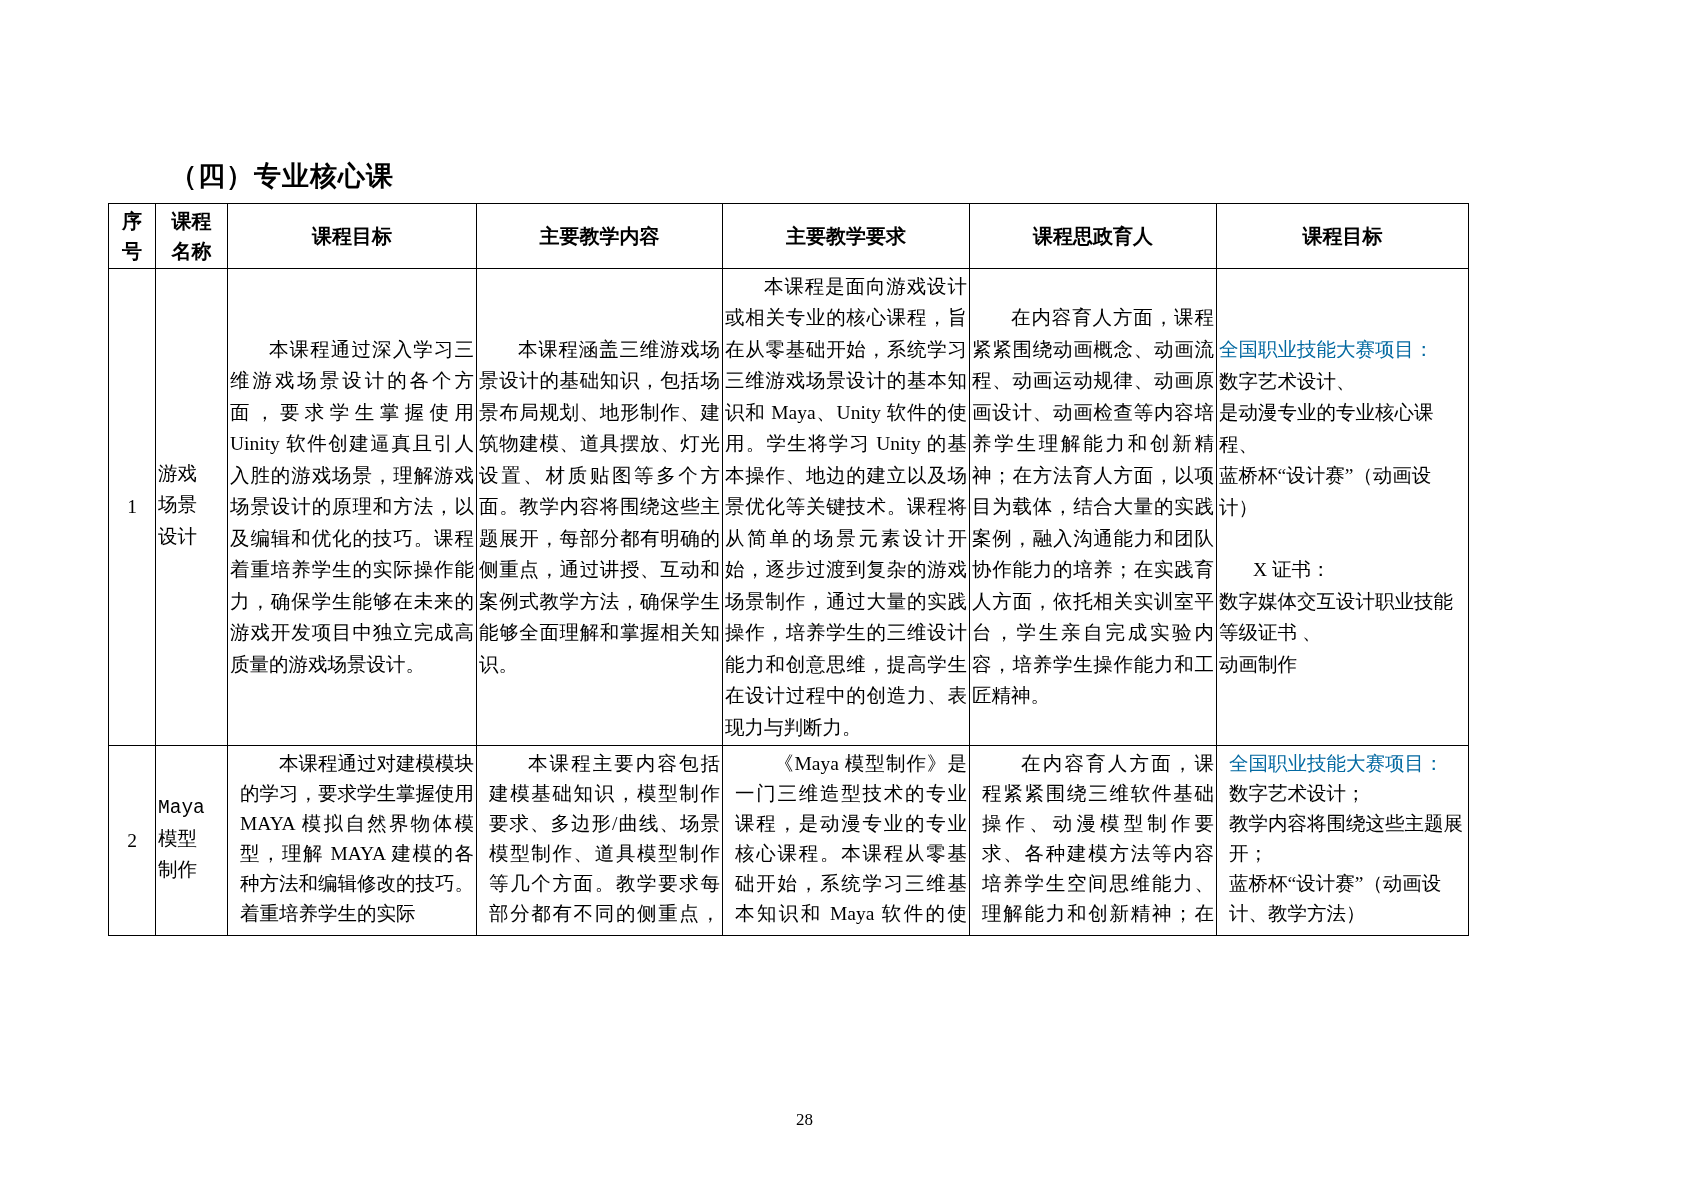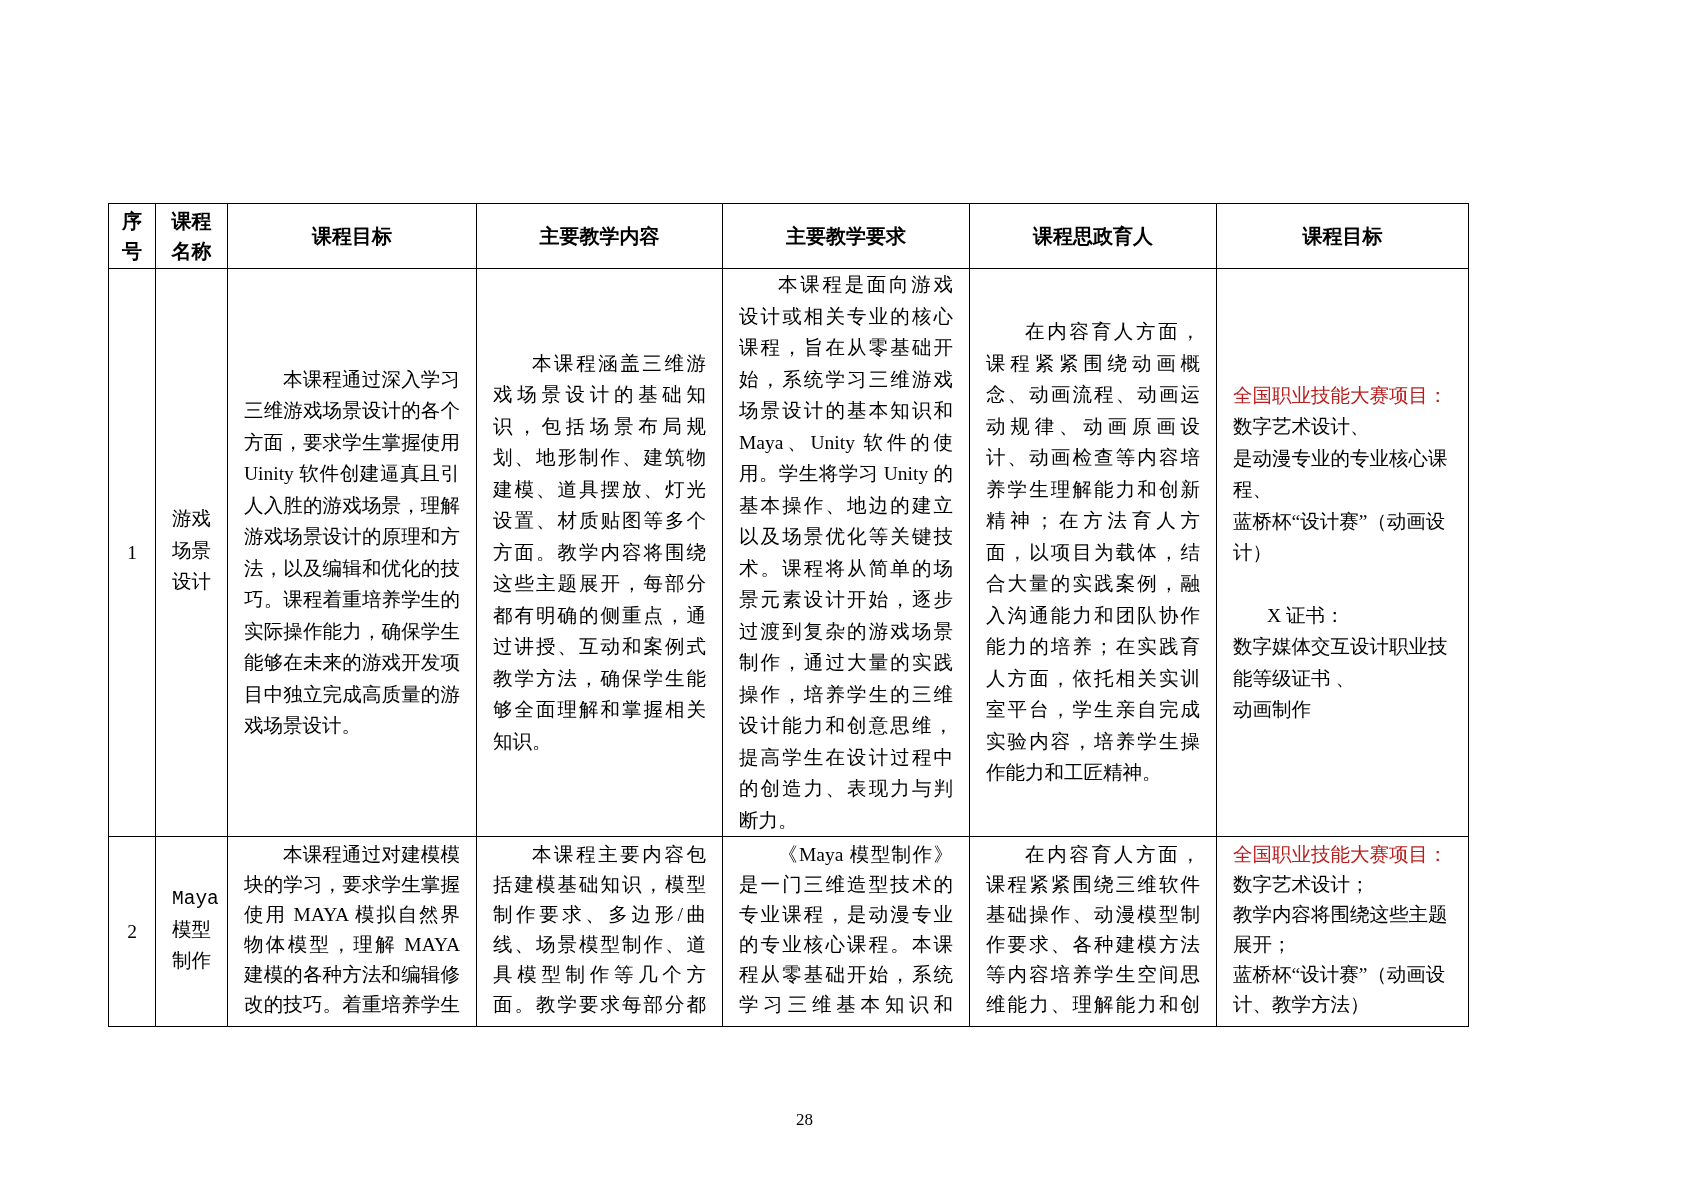--- a/index.html
+++ b/index.html
@@ -31,44 +31,45 @@
   .core-table th {
     font-size:20px; font-weight:bold;
     text-align:center; vertical-align:middle;
     white-space:pre-line;
     line-height:1.5;
     padding:0 2px;
   }
   .core-table td {
     font-size:19.5px;
     line-height:31.5px;
-    padding:0 16px;
+    padding:0 2px;
     vertical-align:middle;
   }
   tr.row1 { height:477px; }
   tr.row2 { height:190px; }
   .c-no   { text-align:center; }
   .c-name { padding-left:9px; white-space:pre-line;font-family:Liberation Mono, monospace; }
   .c-para p { margin:0; text-indent:2em; text-align:justify; }
-  .comp-heading { color:#b91c1c; }
+  .comp-heading { color:#0369a1; }
   .cert-heading { margin-top:31px;margin-left:34px; }
   tr.row2 td.top { vertical-align:top; }
-  tr.row2 .clip { height:184px; overflow:hidden; padding-top:3px; }
+  tr.row2 .clip { height:184px; overflow:hidden; padding-top:3px;margin-left:10px; }
   tr.row2 .clip p, tr.row2 .clip div { line-height:30px; }
   .page-number {
     position:absolute; top:1110px; left:773px;
     width:40px; text-align:right;
     font-size:17px;
   }
 </style>
 </head>
 <body>
 
 <div class="page">
 
+  <h2 class="doc-title">（四）专业核心课</h2>
 
   <table class="core-table">
     <colgroup>
       <col style="width:47px">
         <col style="width:72px">
         <col style="width:249px">
       <col style="width:246px">
         <col style="width:247px">
         <col style="width:247px">
       <col style="width:252px">

